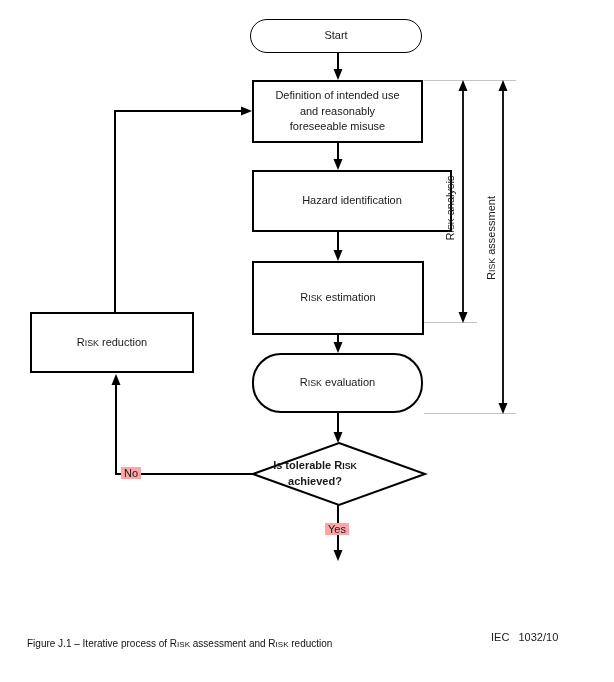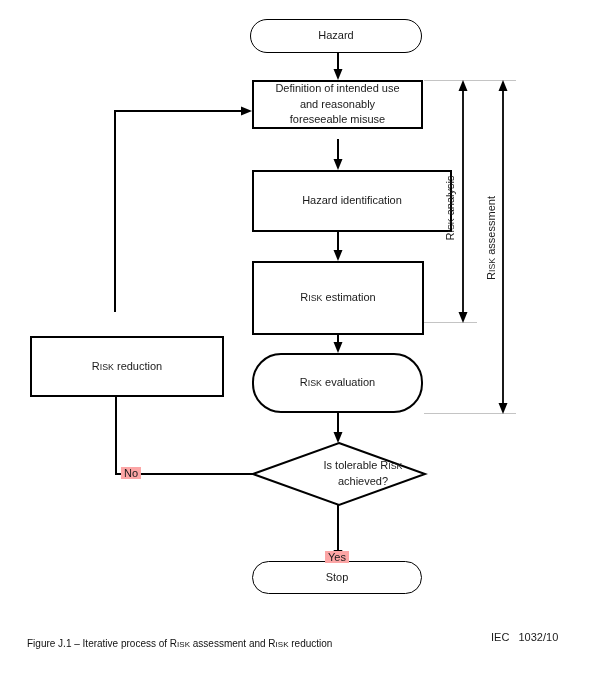--- a/index.html
+++ b/index.html
@@ -31,24 +31,25 @@
   }
   .terminal {
     border-width: 1.5px;
     border-radius: 17px;
   }
   .node-inner { display: inline-block; }
   .decision-text {
     position: absolute;
     display: flex;
     align-items: center;
-    justify-content: flex-end;
+    justify-content: flex-start;
     text-align: center;
     font-size: 11px;
     line-height: 1.45;
+    font-weight: bold;
   }
   .edge-label {
     position: absolute;
     transform: translate(-50%, -50%);
     background: #fca5a5;
     padding: 0 3px;
     font-size: 11px;
   }
   .bracket-label {
     position: absolute;
@@ -120,53 +121,50 @@
 
       <line x1="503" y1="89" x2="503" y2="405"></line>
       <polygon points="498.5,91 507.5,91 503,80" stroke="none"></polygon>
       <polygon points="498.5,403 507.5,403 503,414" stroke="none"></polygon>
     </g>
 
     <polygon points="339,443 425,474 339,505 253,474" fill="#ffffff" stroke="#000000" stroke-width="2"></polygon>
   </svg>
 
   <div class="node terminal" style="left:250px; top:19px; width:172px; height:34px;">
-    <span class="node-inner sc">Hazard</span>
+    <span class="node-inner sc">Start</span>
   </div>
 
-  <div class="node" style="left:252px; top:80px; width:171px; height:49px;">
+  <div class="node" style="left:252px; top:80px; width:171px; height:63px;">
     <span class="node-inner sc" style="width:126px;">Definition of intended use and reasonably foreseeable misuse</span>
   </div>
 
   <div class="node" style="left:252px; top:170px; width:200px; height:62px;">
     <span class="node-inner sc">Hazard identification</span>
   </div>
 
   <div class="node" style="left:252px; top:261px; width:172px; height:74px;">
     <span class="node-inner sc">R<span class="risk-small">ISK</span> estimation</span>
   </div>
 
   <div class="node" style="left:252px; top:353px; width:171px; height:60px;border-radius:29px;">
     <span class="node-inner sc">R<span class="risk-small">ISK</span> evaluation</span>
   </div>
 
-  <div class="node" style="left:30px; top:312px; width:194px; height:61px;margin-top:24px;">
+  <div class="node" style="left:30px; top:312px; width:164px; height:61px;">
     <span class="node-inner sc">R<span class="risk-small">ISK</span> reduction</span>
   </div>
 
   <div class="decision-text" style="left:259px; top:443px; width:160px; height:62px;">
     <span class="node-inner sc" style="width:112px;">Is tolerable R<span class="risk-small">ISK</span> achieved?</span>
   </div>
 
-  <div class="node terminal" style="left:252px; top:561px; width:170px; height:33px;">
-    <span class="node-inner sc">Stop</span>
-  </div>
 
   <div class="edge-label" style="left:131px; top:473px;">No</div>
-  <div class="edge-label" style="left:337px; top:529px;margin-top:28px;">Yes</div>
+  <div class="edge-label" style="left:337px; top:529px;">Yes</div>
 
   <div class="bracket-label sc" style="left:450px; top:208px;">R<span class="risk-small">ISK</span> analysis</div>
   <div class="bracket-label sc" style="left:491px; top:238px;">R<span class="risk-small">ISK</span> assessment</div>
 
   <div class="source-label">IEC   1032/10</div>
   <div class="caption sc">Figure J.1 – Iterative process of R<span class="risk-small">ISK</span> assessment and R<span class="risk-small">ISK</span> reduction</div>
 
 </div>
 
 </body></html>

